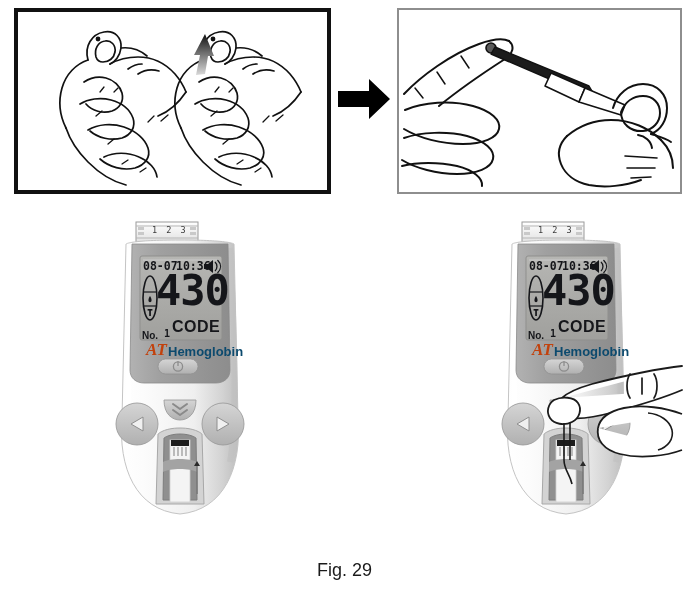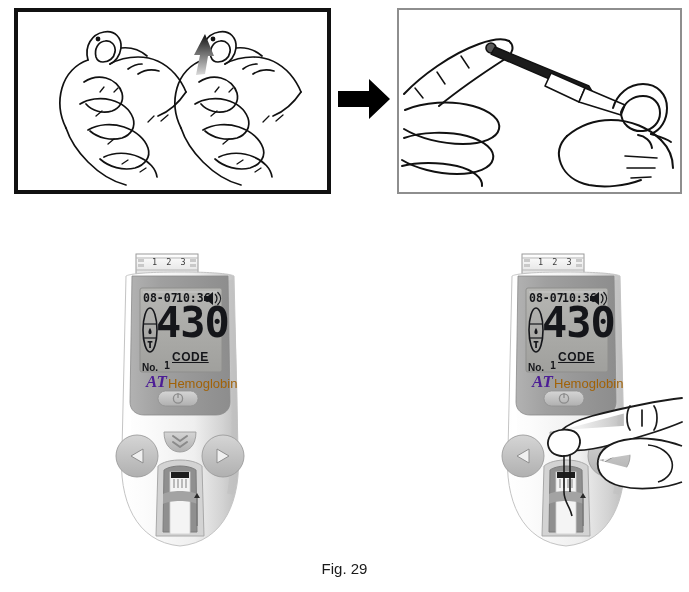--- a/index.html
+++ b/index.html
@@ -32,21 +32,21 @@
     border: 2px solid #8e8e8e;
   }
 
   .panel-svg { display: block; width: 100%; height: 100%; }
 
   
   .arrow-black { position: absolute; }
   #arrow-top { left: 336px; top: 76px; width: 56px; height: 46px; }
 
   
-  #device-row { position: absolute; left: 0; top: 220px; width: 689px; height: 350px; }
+  #device-row { position: absolute; left: 0; top: 188px; width: 689px; height: 350px; }
 
   .device-wrap { position: absolute; }
   #device-left  { left: 96px;  top: 30px; width: 168px; height: 315px; }
   #device-right { left: 482px; top: 30px; width: 200px; height: 315px; }
 
   .device-svg { display: block; width: 100%; height: 100%; overflow: visible; }
 
   
   .lcd-layer {
     position: absolute;
@@ -63,66 +63,65 @@
   }
   .lcd-datetime { font-size: 11.5px; font-weight: bold; }
   .lcd-big {
     font-size: 42px;
     font-weight: bold;
     letter-spacing: -1px;
     line-height: 1;
   }
   .lcd-code {
     font-family: "Liberation Sans", sans-serif;
-    font-size: 12px;
+    font-size: 16px;
     font-weight: bold;
     letter-spacing: 0.5px;
-    text-decoration: underline;
   }
   .lcd-no {
     font-family: "Liberation Sans", sans-serif;
     font-size: 10px;
     font-weight: bold;
   }
 
   .brand-text {
     position: absolute;
     font-family: "Liberation Sans", sans-serif;
     font-size: 13px;
-    font-weight: normal;
-    color: #a16207;
+    font-weight: bold;
+    color: #0c4a6e;
     white-space: nowrap;
   }
   .brand-at {
     position: absolute;
     font-family: "Liberation Serif", serif;
     font-style: italic;
     font-weight: bold;
     font-size: 17px;
-    color: #4c1d95;
+    color: #c2410c;
   }
 
   .chip-text {
     position: absolute;
     font-family: "DejaVu Sans Mono", monospace;
     font-size: 8.5px;
     color: #3a3a3a;
     letter-spacing: 2px;
     white-space: nowrap;
   }
 
   
   #caption {
     position: absolute;
     left: 0;
     top: 560px;
     width: 689px;
     text-align: center;
     font-family: "Liberation Sans", sans-serif;
-    font-size: 15px;
+    font-size: 18px;
     color: #1a1a1a;
   }
 </style>
 </head>
 <body>
 
 <div id="top-row">
 
   <div class="panel" id="panel-lancing">
     <svg class="panel-svg" viewBox="0 0 309 178" preserveAspectRatio="xMidYMid meet">

